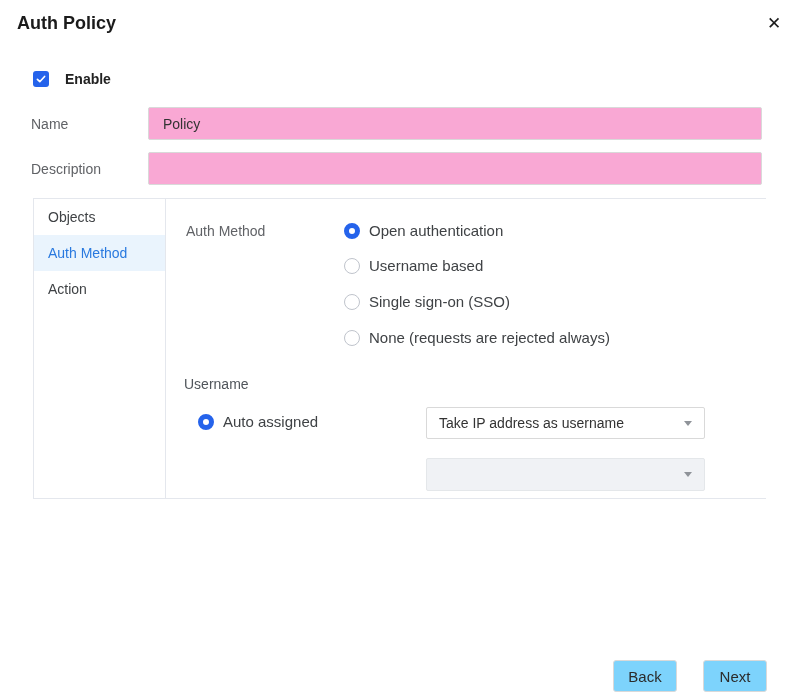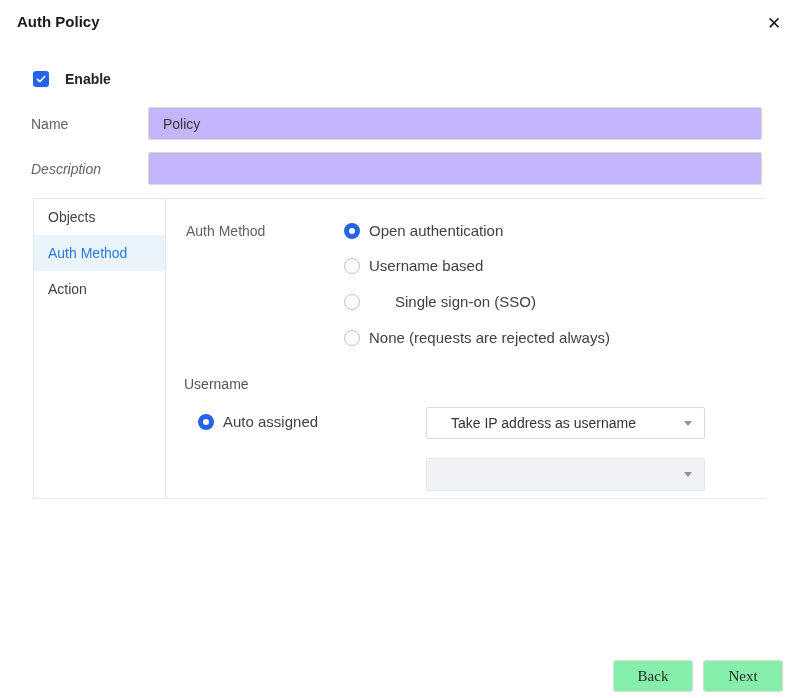--- a/index.html
+++ b/index.html
@@ -1,63 +1,63 @@
 <!DOCTYPE html>
 <html><head>
 <meta charset="utf-8">
 <style>
   * { margin: 0; padding: 0; box-sizing: border-box; }
   html, body { width: 793px; height: 698px; background: #fff; }
   body { font-family: "Liberation Sans", "DejaVu Sans", sans-serif; }
   .dialog { position: relative; width: 793px; height: 698px; background: #fff; overflow: hidden; }
 
-  .dialog-title { position: absolute; left: 17px; top: 13px; font-size: 15px; font-weight: 700; color: #1b1b1b; }
+  .dialog-title { position: absolute; left: 17px; top: 13px; font-size: 18px; font-weight: 700; color: #1b1b1b; }
   .close-btn { position: absolute; left: 763px; top: 13px; width: 22px; height: 22px; font-size: 17px; font-weight: 700; color: #1b1b1b; text-align: center; line-height: 22px; cursor: pointer; }
 
   .enable-row { position: absolute; left: 33px; top: 71px; display: flex; align-items: center; cursor: pointer; }
   .checkbox { width: 16px; height: 16px; border-radius: 3px; background: #2563eb; display: inline-flex; align-items: center; justify-content: center; }
   .checkbox svg { width: 12px; height: 12px; }
   .enable-label { margin-left: 16px; font-size: 14px; font-weight: 700; color: #222; }
 
   .field-label { position: absolute; left: 31px; font-size: 14px; color: #606266; }
   .name-label { top: 116px; }
-  .desc-label { top: 161px; font-style: italic; }
-  .text-input { position: absolute; left: 148px; width: 614px; height: 33px; border: 1px solid #d9d9d9; border-radius: 2px; padding: 0 14px; font-size: 14px; color: #333; font-family: "Liberation Sans", "DejaVu Sans", sans-serif; outline: none; background: #c4b5fd; }
+  .desc-label { top: 161px; }
+  .text-input { position: absolute; left: 148px; width: 614px; height: 33px; border: 1px solid #d9d9d9; border-radius: 2px; padding: 0 14px; font-size: 14px; color: #333; font-family: "Liberation Sans", "DejaVu Sans", sans-serif; outline: none; background: #f9a8d4; }
   .name-input { top: 107px; }
   .desc-input { top: 152px; }
 
   .panel { position: absolute; left: 33px; top: 198px; width: 733px; height: 301px; border-top: 1px solid #e4e7ed; border-bottom: 1px solid #e4e7ed; border-left: 1px solid #e4e7ed; }
   .tab-col { position: absolute; left: 0; top: 0; width: 132px; height: 100%; border-right: 1px solid #e4e7ed; background: #fff; }
   .tab-item { height: 36px; line-height: 36px; padding-left: 14px; font-size: 14px; color: #3f4245; cursor: pointer; }
   .tab-item.selected { color: #2979df; background: #eaf4fd; }
 
   .content { position: absolute; left: 132px; top: 0; right: 0; bottom: 0; }
   .auth-method-label { position: absolute; left: 20px; top: 24px; font-size: 14px; color: #606266; }
   .radio-row { position: absolute; display: flex; align-items: center; cursor: pointer; }
   .radio { width: 16px; height: 16px; border-radius: 50%; background: #fff; flex: 0 0 16px; }
   .radio.on { border: 5px solid #2563eb; }
   .radio.off { border: 1px solid #c0c4cc; }
   .radio-label { margin-left: 9px; font-size: 15px; color: #3f4245; white-space: nowrap; }
 
   .r1 { left: 178px; top: 23px; }
   .r2 { left: 178px; top: 58px; }
-  .r3 { left: 178px; top: 94px; gap: 26px; }
+  .r3 { left: 178px; top: 94px; }
   .r4 { left: 178px; top: 130px; }
 
   .username-label { position: absolute; left: 18px; top: 177px; font-size: 14px; color: #50555b; }
   .u1 { left: 32px; top: 214px; }
   .u2 { left: 32px; top: 265px; }
 
   .select { position: absolute; left: 260px; width: 279px; height: 32px; border: 1px solid #d9d9d9; border-radius: 2px; background: #fff; display: flex; align-items: center; padding: 0 12px; cursor: pointer; }
   .select-1 { top: 208px; }
   .select-2 { top: 259px; height: 33px; background: #f0f2f5; border-color: #e4e7ea; cursor: default; }
-  .select-value { flex: 1; font-size: 14px; color: #333; white-space: nowrap; overflow: hidden; margin-left: 12px; }
+  .select-value { flex: 1; font-size: 14px; color: #333; white-space: nowrap; overflow: hidden; }
   .caret { width: 0; height: 0; border-left: 4px solid transparent; border-right: 4px solid transparent; border-top: 5px solid #8f9399; margin-left: 8px; }
 
-  .footer-btn { position: absolute; top: 660px; width: 80px; height: 32px; background: #86efac; border: 1px solid #d9d9d9; border-radius: 3px; font-size: 15px; color: #2b2b2b; font-family: Liberation Serif, serif; cursor: pointer; }
+  .footer-btn { position: absolute; top: 660px; width: 64px; height: 32px; background: #7dd3fc; border: 1px solid #d9d9d9; border-radius: 3px; font-size: 15px; color: #2b2b2b; font-family: Liberation Sans, sans-serif; cursor: pointer; }
   .back-btn { left: 613px; }
   .next-btn { left: 703px; }
 </style>
 </head>
 <body>
 
 <div class="dialog">
 
   <div class="dialog-title">Auth Policy</div>
   <div class="close-btn">✕</div>

